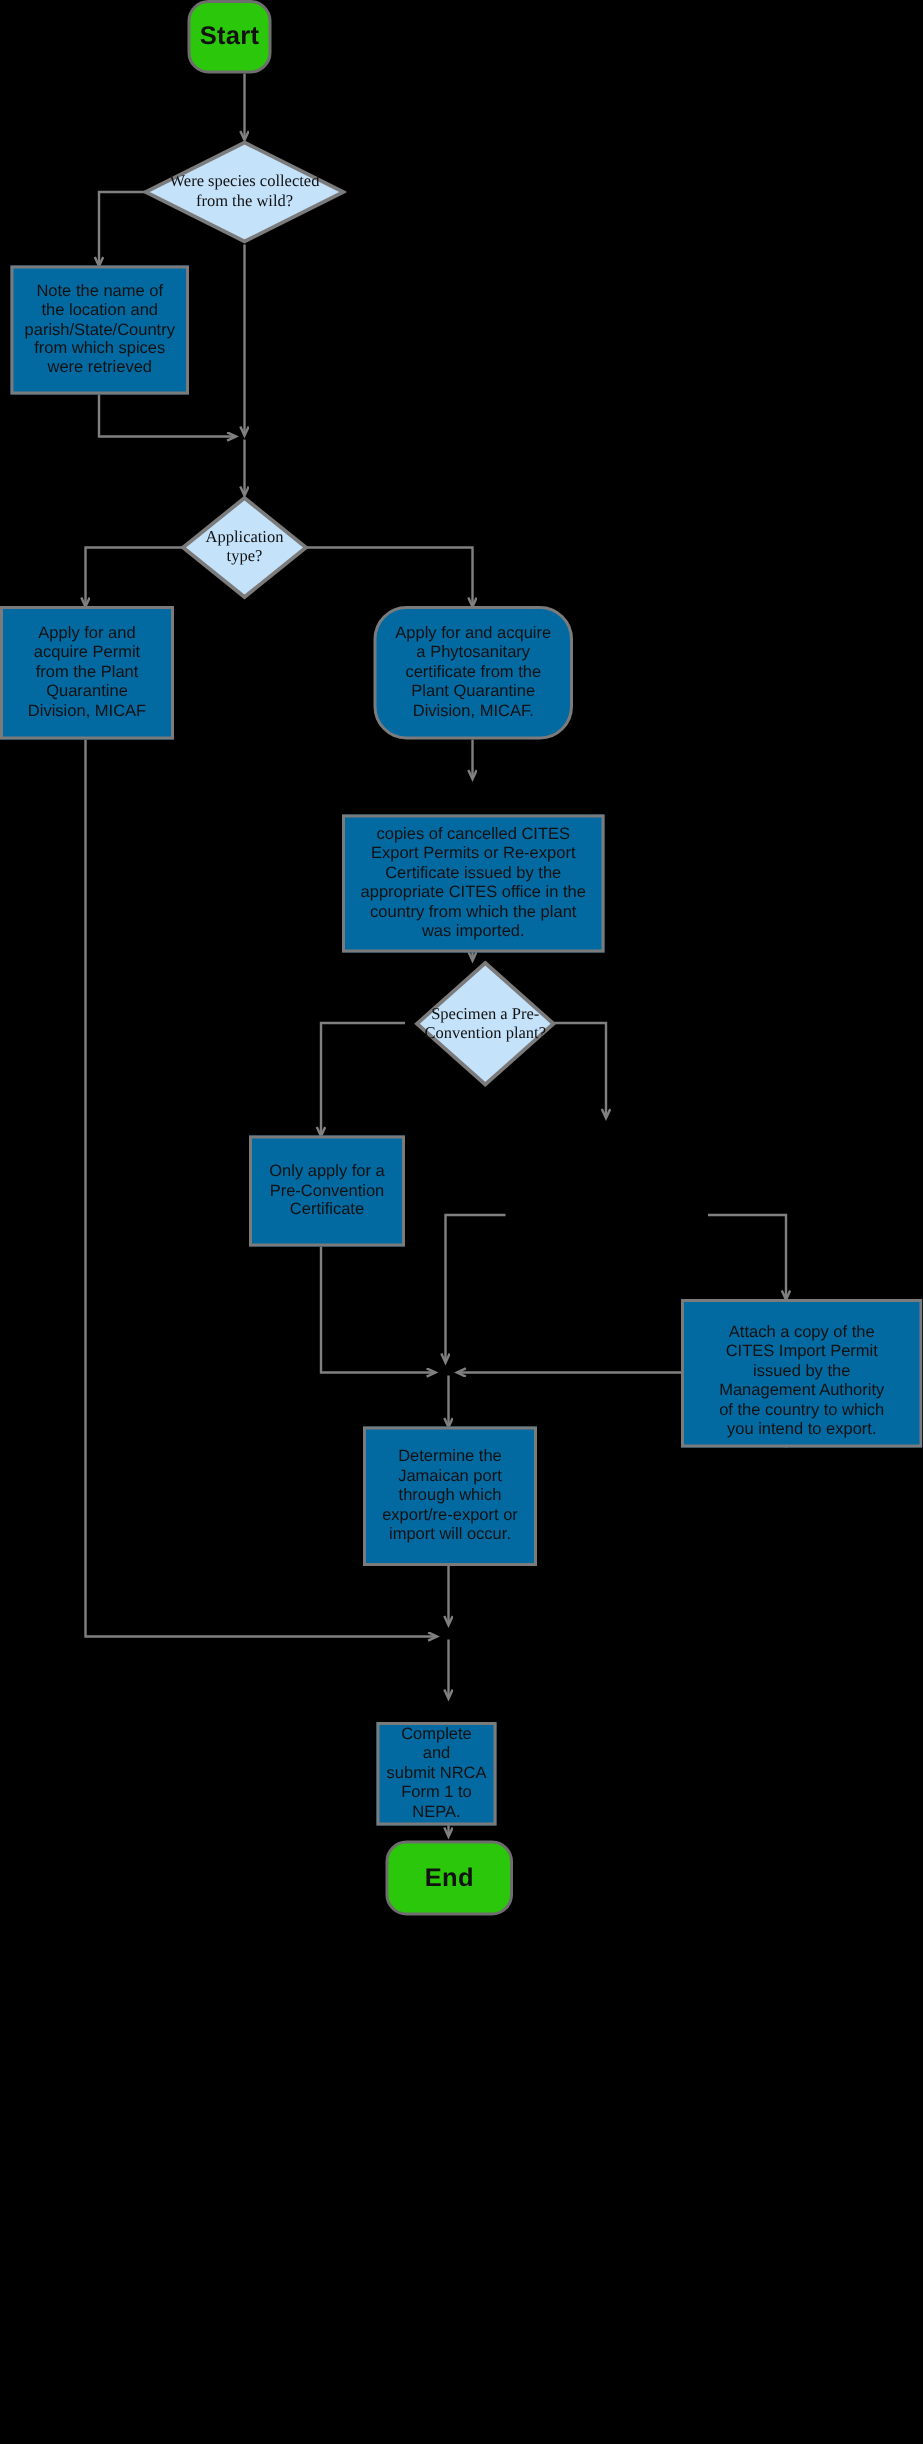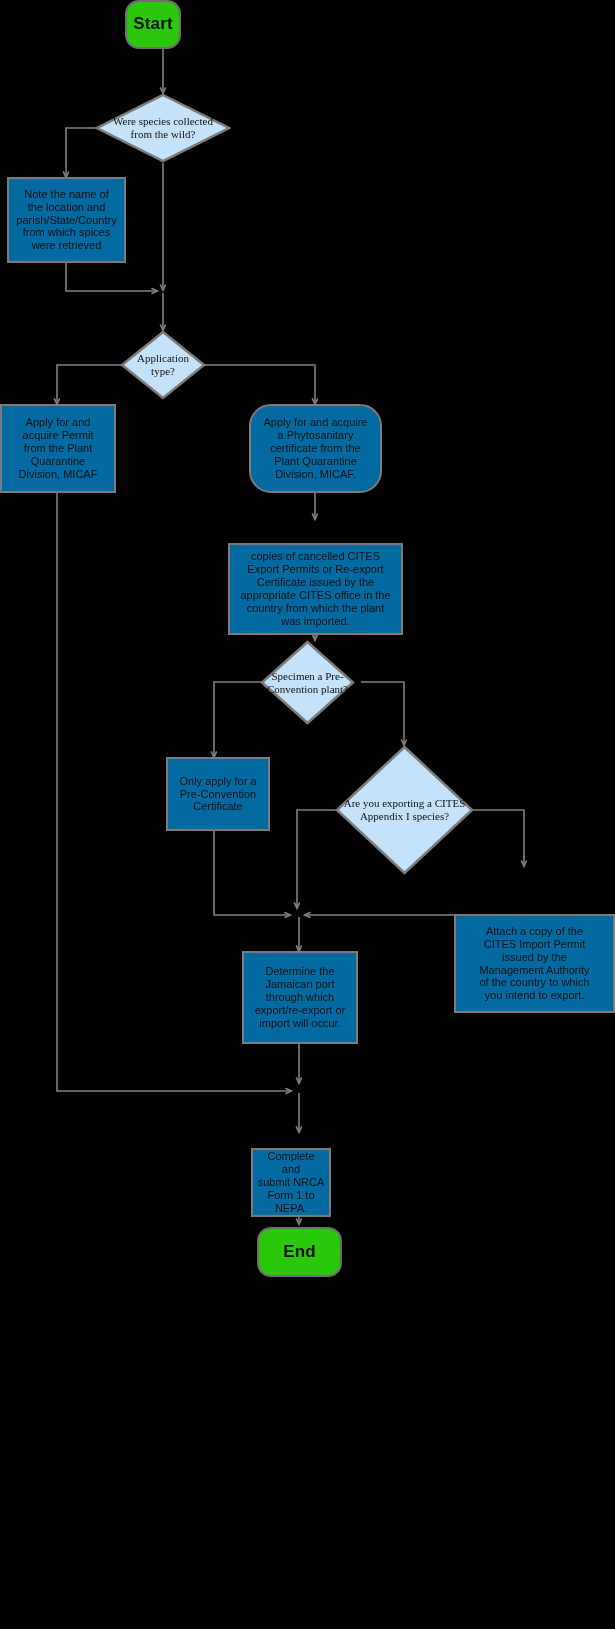--- a/index.html
+++ b/index.html
@@ -178,45 +178,37 @@
 
   <div class="node process" style="left:228px; top:519px; width:175px; height:92px;margin-top:24px;">
     <span class="txt">copies of cancelled CITES
 Export Permits or Re-export
 Certificate issued by the
 appropriate CITES office in the
 country from which the plant
 was imported.</span>
   </div>
 
-  <div class="diamond-wrap" style="left:260px; top:640px; width:95px; height:85px;">
+  <div class="diamond-wrap" style="left:276px; top:640px; width:95px; height:85px;">
     <svg width="95" height="85" viewBox="0 0 95 85" xmlns="http://www.w3.org/2000/svg">
       <polygon points="47.5,2 93,42.5 47.5,83 2,42.5" fill="#c5e2fb" stroke="#7b7b7b" stroke-width="2.5"></polygon>
     </svg>
     <div class="diamond-label">Specimen a
 Pre-Convention
 plant?</div>
   </div>
 
   <div class="node process" style="left:166px; top:757px; width:104px; height:74px;">
     <span class="txt">Only apply for a
 Pre-Convention
 Certificate</span>
   </div>
 
-  <div class="diamond-wrap" style="left:335px; top:745px; width:139px; height:130px;">
-    <svg width="139" height="130" viewBox="0 0 139 130" xmlns="http://www.w3.org/2000/svg">
-      <polygon points="69.5,2 137,65 69.5,128 2,65" fill="#c5e2fb" stroke="#7b7b7b" stroke-width="2.5"></polygon>
-    </svg>
-    <div class="diamond-label">Are you exporting a
-CITES Appendix I
-species?</div>
-  </div>
-
-  <div class="node process" style="left:454px; top:914px; width:161px; height:99px;">
+
+  <div class="node process" style="left:454px; top:866px; width:161px; height:99px;align-items:flex-end;">
     <span class="txt">Attach a copy of the
 CITES Import Permit
 issued by the
 Management Authority
 of the country to which
 you intend to export.</span>
   </div>
 
   <div class="node process" style="left:242px; top:951px; width:116px; height:93px;">
     <span class="txt">Determine the

